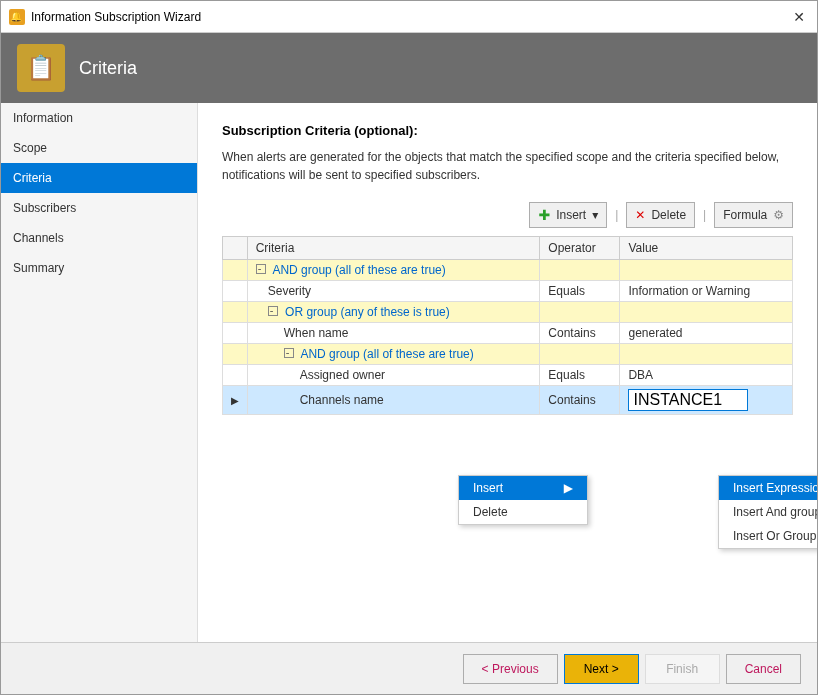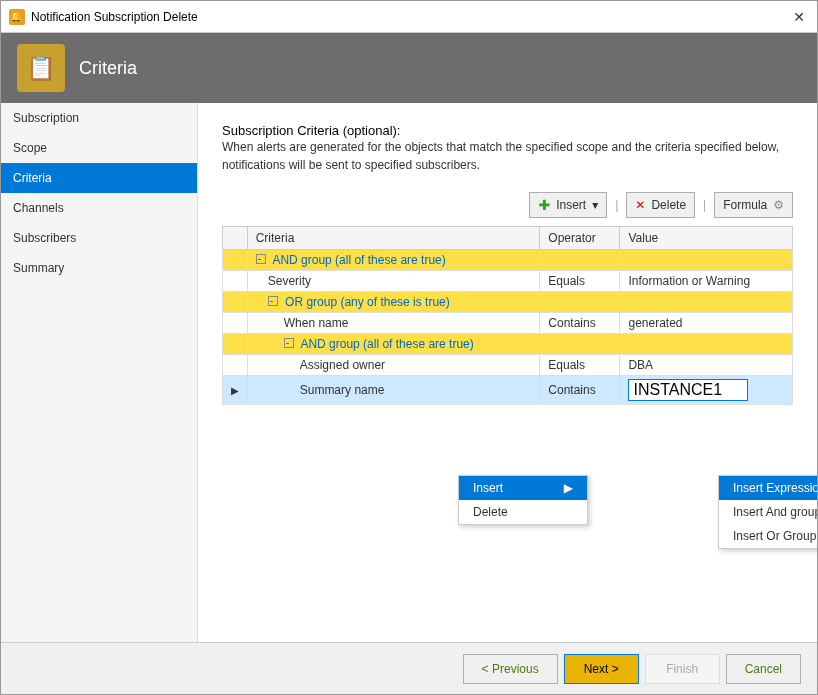--- a/index.html
+++ b/index.html
@@ -103,23 +103,23 @@
       color: white;
     }
     .main-content {
       flex: 1;
       padding: 20px 24px;
       background: white;
       overflow: auto;
       position: relative;
     }
     .section-title {
-      font-weight: normal;
+      font-weight: bold;
       font-size: 13px;
-      margin-bottom: 0;
+      margin-bottom: 10px;
       color: #000;
     }
     .description-text {
       font-size: 12px;
       color: #333;
       margin-bottom: 18px;
       line-height: 1.5;
     }
     .toolbar {
       display: flex;
@@ -162,21 +162,21 @@
       font-weight: normal;
       color: #333;
     }
     .criteria-table td {
       border: 1px solid #ddd;
       padding: 3px 8px;
       color: #333;
       background: white;
     }
     .group-row td {
-      background: #fde047;
+      background: #fef9c3;
       color: #0078d7;
     }
     .group-label {
       color: #0066cc;
     }
     .selected-row td {
       background: #cde8ff;
     }
     .arrow-cell {
       width: 16px;
@@ -235,21 +235,21 @@
       gap: 6px;
       height: 52px;
       flex-shrink: 0;
     }
     .btn {
       padding: 5px 18px;
       border: 1px solid #adadad;
       background: #f0f0f0;
       cursor: pointer;
       font-size: 12px;
-      color: #4d7c0f;
+      color: #be185d;
       min-width: 75px;
       height: 30px;
     }
     .btn.primary {
       border-color: #0078d7;
       background: #eab308;
       color: #000;
     }
     .btn:disabled, .btn.disabled {
       color: #aaa;
@@ -274,37 +274,37 @@
       color: #555;
     }
   </style>
 </head>
 <body>
 
 <div class="window">
 
   <div class="title-bar">
     <div class="title-bar-icon">🔔</div>
-    <span class="title-bar-text">Notification Subscription Delete</span>
+    <span class="title-bar-text">Information Subscription Wizard</span>
     <div class="title-bar-close">✕</div>
   </div>
 
   <div class="header-bar">
     <div class="header-icon">📋</div>
     <span class="header-title">Criteria</span>
   </div>
 
   <div class="content-area">
 
     <div class="sidebar">
-      <div class="sidebar-item">Subscription</div>
+      <div class="sidebar-item">Information</div>
       <div class="sidebar-item">Scope</div>
       <div class="sidebar-item active">Criteria</div>
+      <div class="sidebar-item">Subscribers</div>
       <div class="sidebar-item">Channels</div>
-      <div class="sidebar-item">Subscribers</div>
       <div class="sidebar-item">Summary</div>
     </div>
 
     <div class="main-content">
       <div class="section-title">Subscription Criteria (optional):</div>
       <div class="description-text">When alerts are generated for the objects that match the specified scope and the criteria specified below, notifications will be sent to specified subscribers.</div>
 
       <div class="toolbar">
         <button class="toolbar-btn insert-btn">
           <span class="insert-icon">✚</span>
@@ -380,21 +380,21 @@
 
           <tr>
             <td class="arrow-cell"></td>
             <td class="indent-3">Assigned owner</td>
             <td>Equals</td>
             <td>DBA</td>
           </tr>
 
           <tr class="selected-row">
             <td class="arrow-cell">▶</td>
-            <td class="indent-3">Summary name</td>
+            <td class="indent-3">Channels name</td>
             <td>Contains</td>
             <td>
               <input type="text" value="INSTANCE1" style="width: 120px; border: 1px solid rgb(0, 120, 215); padding: 1px 4px; font-size: 16px;">
             </td>
           </tr>
         </tbody>
       </table>
 
       <div class="context-menu-container">
         <div class="context-menu">

